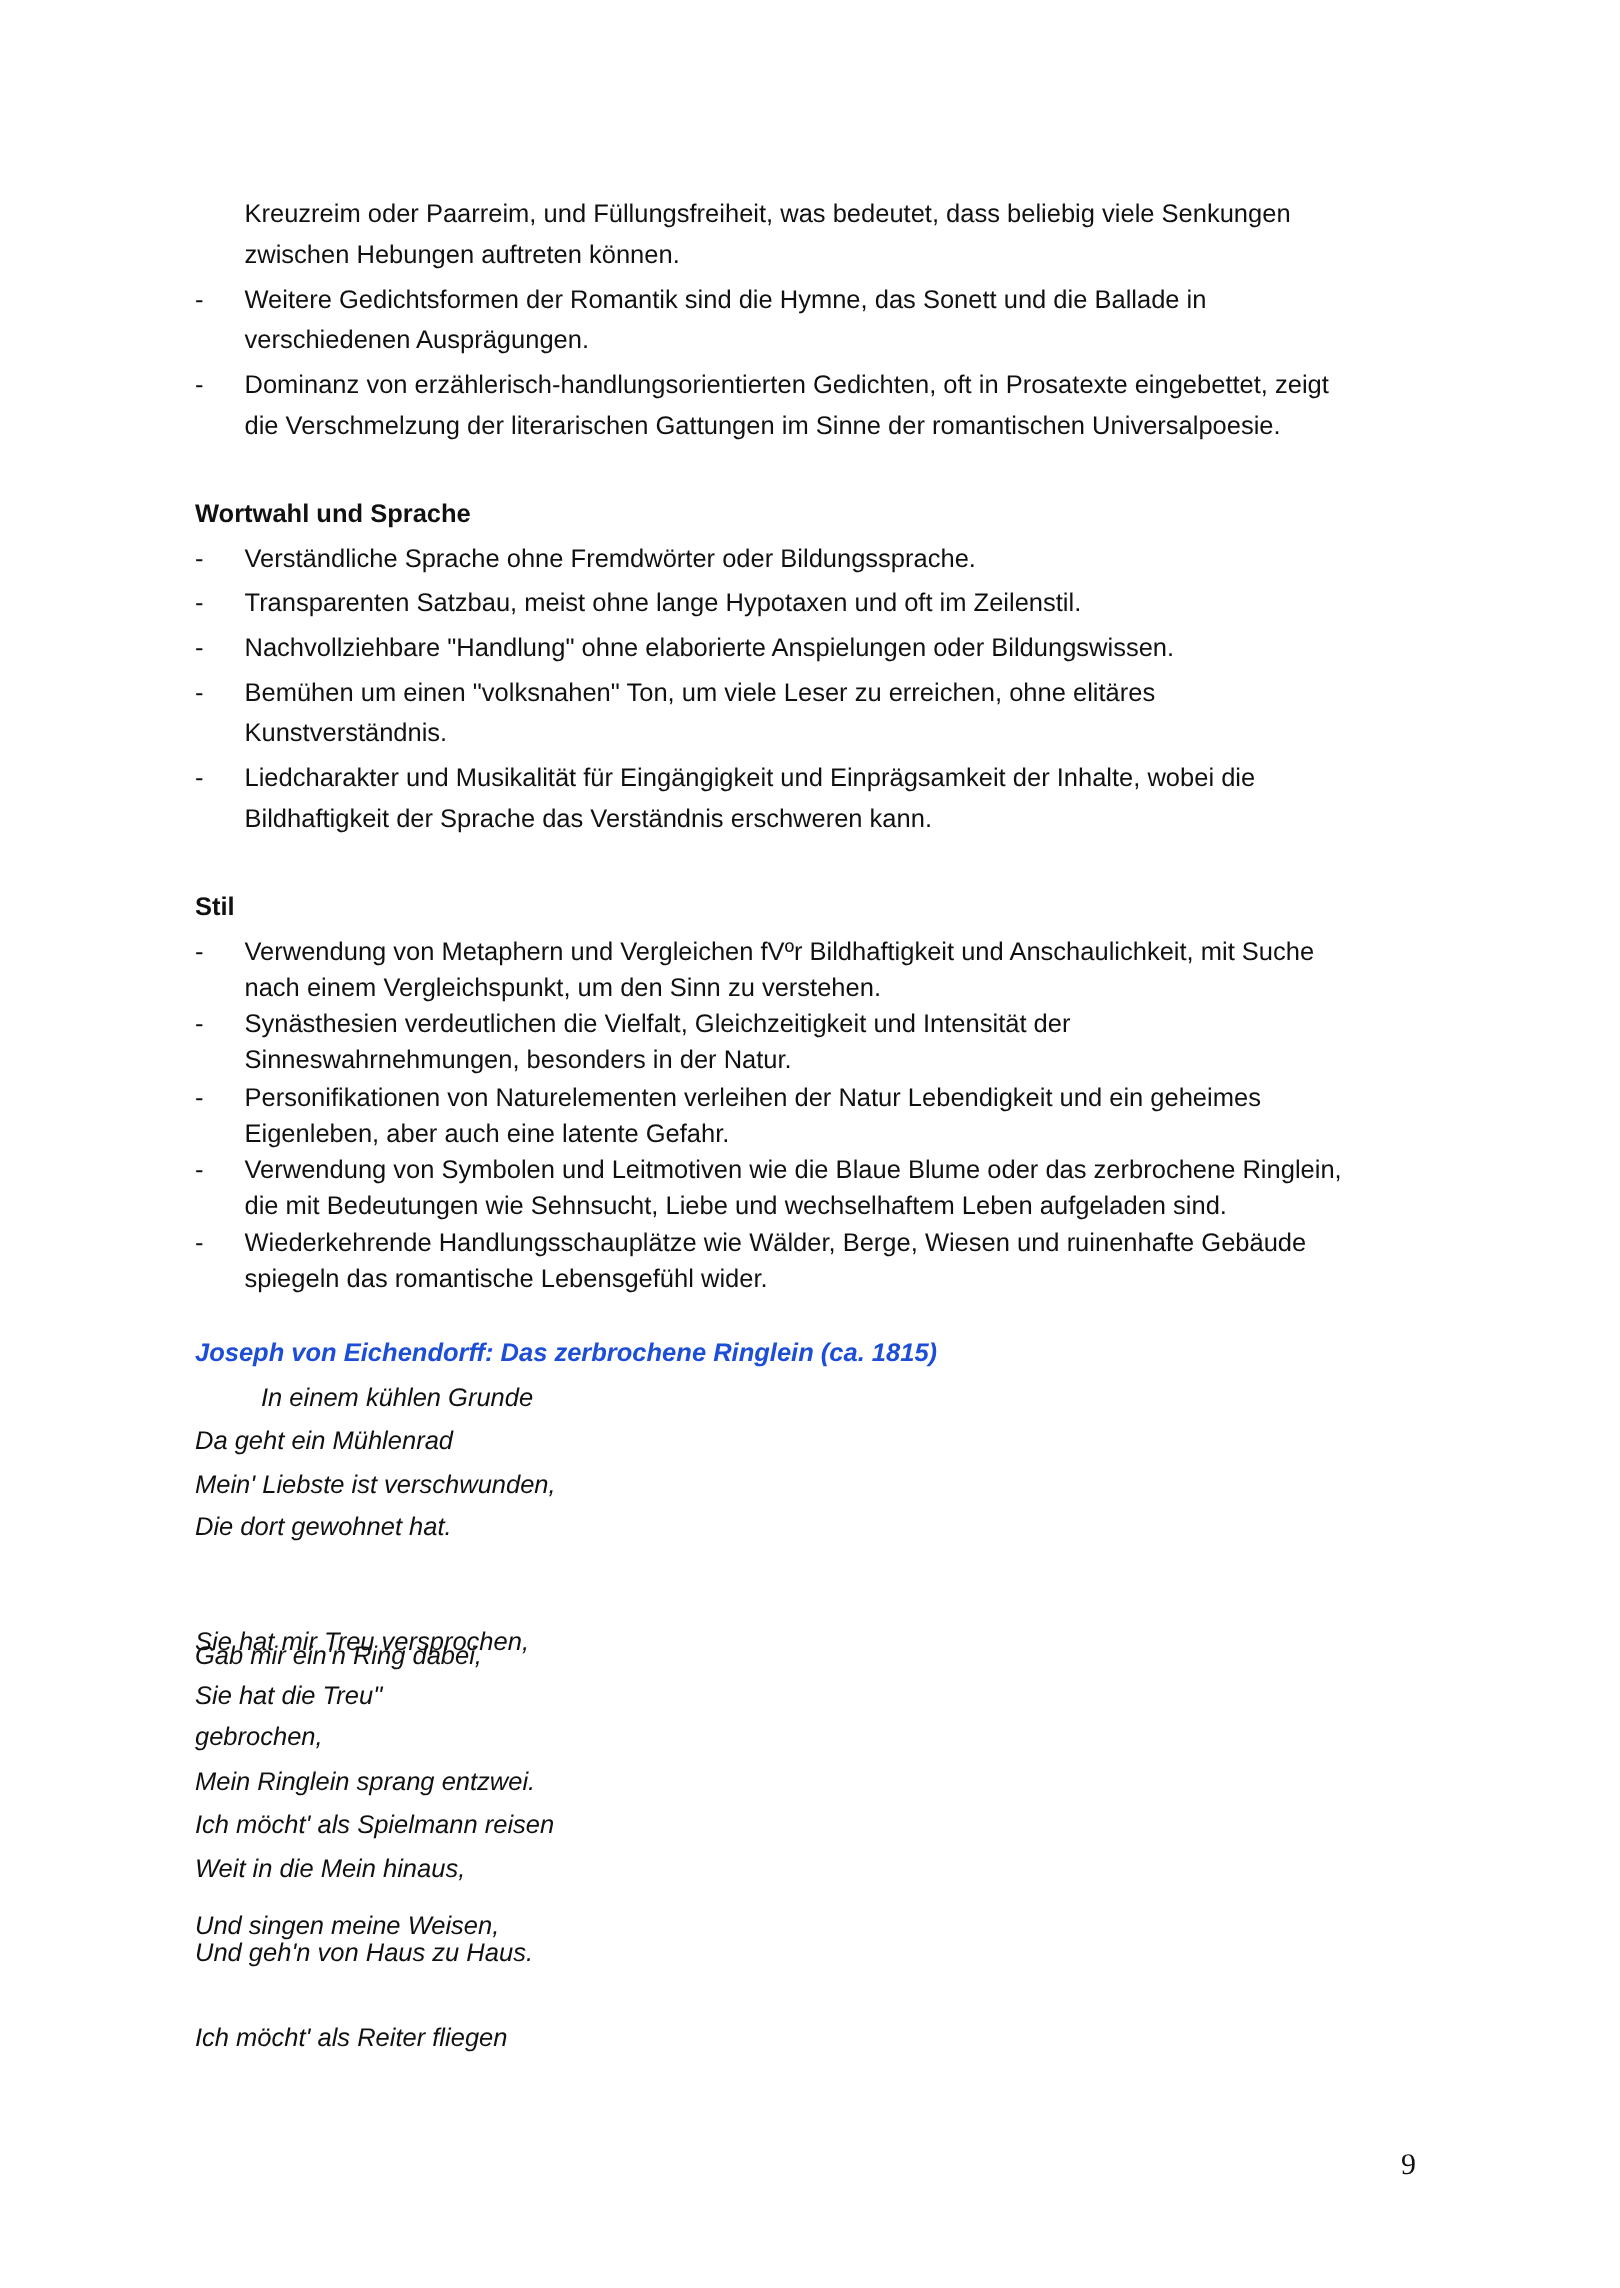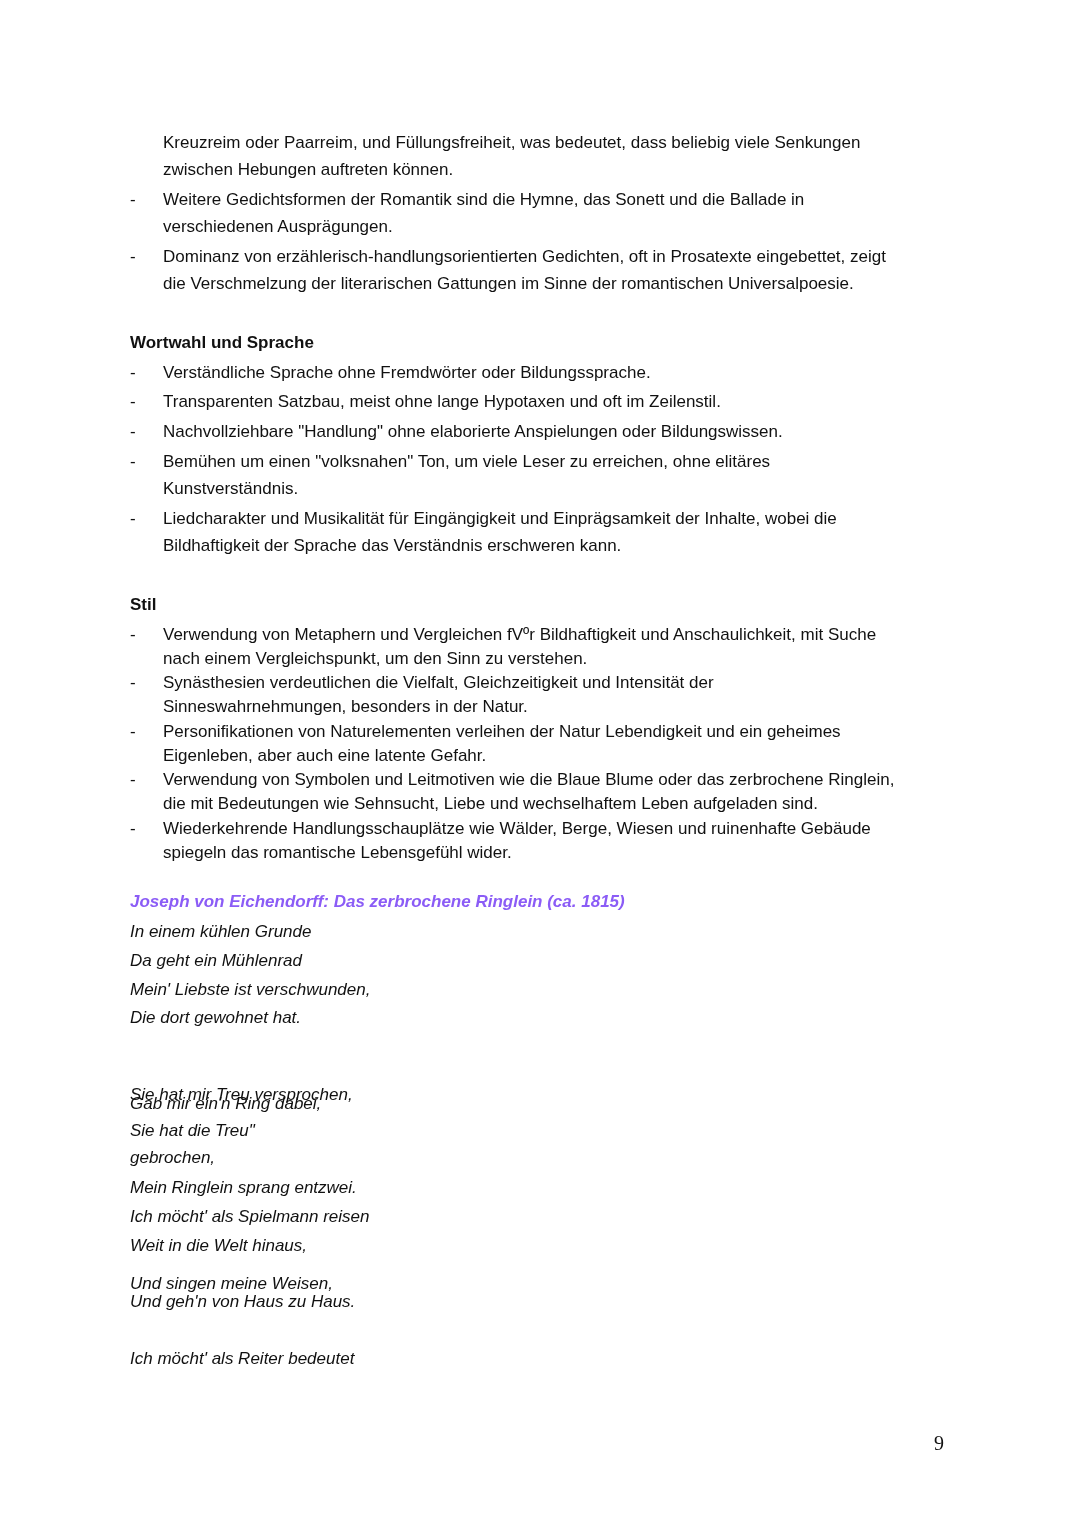--- a/index.html
+++ b/index.html
@@ -7,21 +7,21 @@
       width: 1080px; height: 1525px; position: relative; overflow: hidden;
       font-family: "Liberation Sans", "DejaVu Sans", sans-serif;
       color: #111111;
     }
     .page { position: absolute; left: 0; top: 0; width: 1080px; height: 1525px; }
     .block { position: absolute; left: 130px; width: 830px; font-size: 17px; }
     .line { position: absolute; white-space: nowrap; line-height: 22px; height: 22px; }
     .dash { position: absolute; left: 0; }
     .txt { position: absolute; left: 33px; }
     .heading { font-weight: bold; }
-    .poem-title { color: #8b5cf6; font-weight: bold; font-style: italic; }
+    .poem-title { color: #1d4ed8; font-weight: bold; font-style: italic; }
     .poem { font-style: italic; }
     .pagenum {
       position: absolute; left: 934px; top: 1432px;
       font-family: "Liberation Serif", "DejaVu Serif", serif; font-size: 20px;
     }
   </style>
 </head>
 <body>
 
 <div class="page">
@@ -118,32 +118,32 @@
         <span class="txt">Wiederkehrende Handlungsschauplätze wie Wälder, Berge, Wiesen und ruinenhafte Gebäude</span>
       </div>
     <div class="line" style="top:248px;">
         <span class="txt">spiegeln das romantische Lebensgefühl wider.</span>
       </div>
   </div>
 
   <div class="block" style="top:891px;">
     <div class="line poem-title" style="top:0;">Joseph von Eichendorff: Das zerbrochene Ringlein (ca. 1815)</div>
 
-    <div class="line poem" style="top:30px;">In einem kühlen Grunde</div>
+    <div class="line poem" style="top:30px;margin-left:44px;">In einem kühlen Grunde</div>
     <div class="line poem" style="top:59px;">Da geht ein Mühlenrad</div>
     <div class="line poem" style="top:88px;text-align:center;">Mein' Liebste ist verschwunden,</div>
     <div class="line poem" style="top:116px;">Die dort gewohnet hat.</div>
 
     <div class="line poem" style="top:173px;margin-top:20px;">Sie hat mir Treu versprochen,</div>
     <div class="line poem" style="top:202px;">Gab mir ein'n Ring dabei,</div>
     <div class="line poem" style="top:229px;">Sie hat die Treu"</div>
     <div class="line poem" style="top:256px;">gebrochen,</div>
     <div class="line poem" style="top:286px;">Mein Ringlein sprang entzwei.</div>
     <div class="line poem" style="top:315px;">Ich möcht' als Spielmann reisen</div>
-    <div class="line poem" style="top:344px;">Weit in die Welt hinaus,</div>
+    <div class="line poem" style="top:344px;">Weit in die Mein hinaus,</div>
     <div class="line poem" style="top:372px;margin-top:10px;">Und singen meine Weisen,</div>
     <div class="line poem" style="top:400px;text-align:right;">Und geh'n von Haus zu Haus.</div>
 
-    <div class="line poem" style="top:457px;">Ich möcht' als Reiter bedeutet</div>
+    <div class="line poem" style="top:457px;">Ich möcht' als Reiter fliegen</div>
   </div>
 
   <div class="pagenum">9</div>
 </div>
 
 </body></html>

